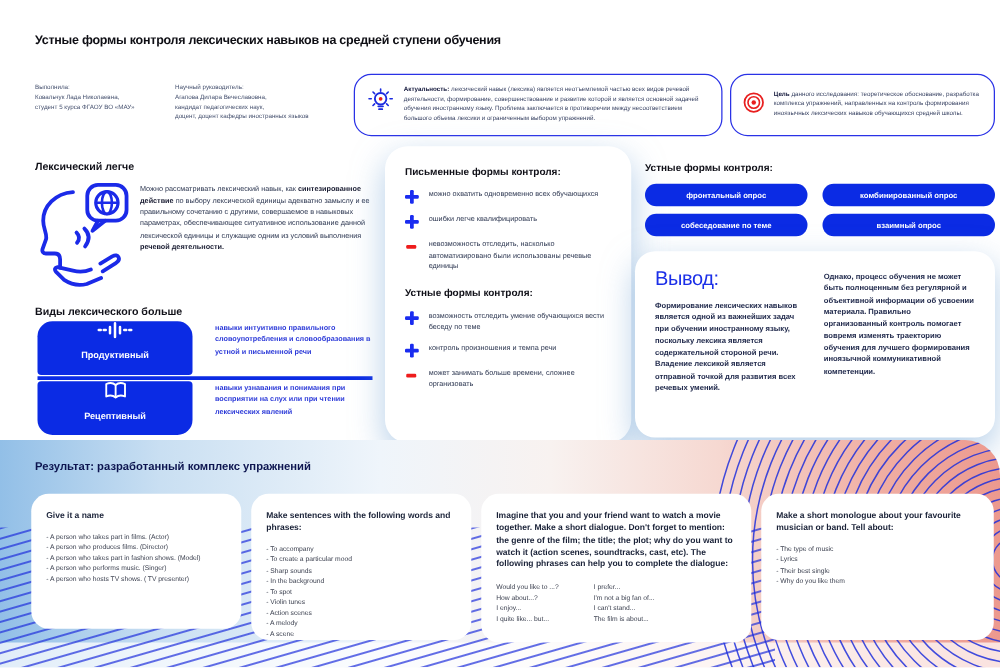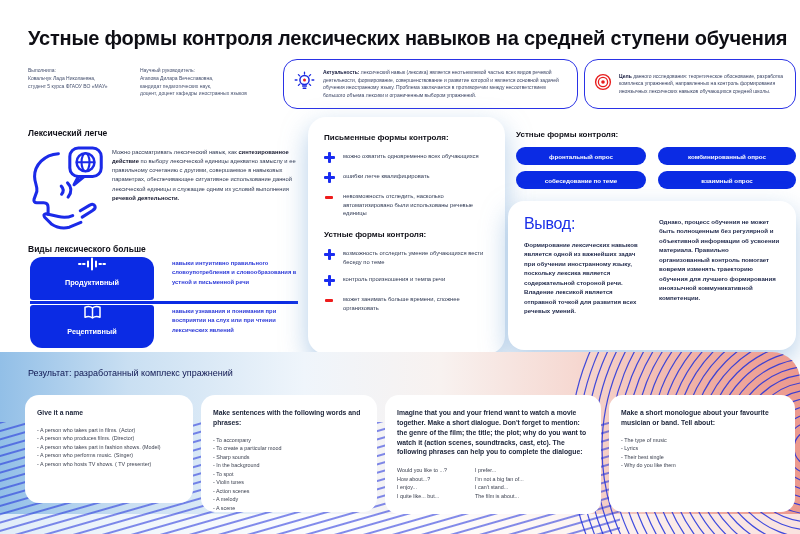--- a/index.html
+++ b/index.html
@@ -1,20 +1,20 @@
 <!DOCTYPE html>
 <html><head>
 <meta charset="utf-8">
 <style>
   * { margin:0; padding:0; box-sizing:border-box; }
   html,body { width:800px; height:534px; }
   body { font-family:"Liberation Sans", sans-serif; background:#fff; }
   .poster { position:relative; width:800px; height:534px; background:#fff; overflow:hidden; }
 
-  .title { position:absolute; left:28px; top:27px; font-size:20px; font-weight:800; color:#0e0e14; letter-spacing:-0.2px; }
+  .title { position:absolute; left:28px; top:27px; font-size:10px; font-weight:800; color:#0e0e14; letter-spacing:-0.2px; }
 
   .tinyblock { position:absolute; font-size:5px; line-height:1.55; color:#45506e; }
   .tinyblock .lbl { display:block; }
   .author { left:28px; top:67px; width:108px; }
   .supervisor { left:140px; top:67px; width:140px; }
 
   .hbox { position:absolute; border:1.5px solid #2a32e6; border-radius:14px; display:flex; align-items:center; gap:7px; padding:5px 10px 5px 9px; background:#fff; }
   .relevance-box { left:283px; top:59px; width:295px; height:50px; }
   .goal-box { left:584px; top:59px; width:212px; height:50px; }
   .hbox .txt { font-size:5px; line-height:1.5; color:#3a4464; text-align:left; }
@@ -59,21 +59,21 @@
   .conclusion-card .colL, .conclusion-card .colR { width:50%; }
   .conc-heading { font-size:16px; font-weight:400; color:#1b2fe8; margin-bottom:7px; letter-spacing:-0.3px; }
   .conc-text { font-size:6.1px; font-weight:700; line-height:1.55; color:#232c4e; }
   .conclusion-card .colR .conc-text { padding-top:2px; }
 
   .band { position:absolute; left:0; top:352px; width:800px; height:182px; border-top-right-radius:28px; overflow:hidden;
     background:linear-gradient(90deg,#92bfe7 0%,#c9dff2 16%,#eff5fb 38%,#f8f2f0 55%,#f6d8d1 72%,#f0ae a3 88%,#ec998e 100%);
     background:linear-gradient(90deg,#92bfe7 0%,#c9dff2 16%,#eff5fb 38%,#f8f2f0 55%,#f6d8d1 72%,#f0aea3 88%,#ec998e 100%); }
   .band-white-strip { position:absolute; left:0; right:0; bottom:0; height:20px; background:rgba(255,255,255,.72); }
   .band-pattern { position:absolute; left:0; top:0; }
-  .result-heading { position:absolute; left:28px; top:16px; font-size:9px; font-weight:400; color:#0d1550; }
+  .result-heading { position:absolute; left:28px; top:16px; font-size:9px; font-weight:700; color:#0d1550; }
   .ex-card { position:absolute; top:43px; background:#fff; border-radius:14px; padding:13px 12px; }
   .ex-card.c1 { left:25px;  width:168px; height:108px; }
   .ex-card.c2 { left:201px; width:176px; height:117px; }
   .ex-card.c3 { left:385px; width:216px; height:119px; }
   .ex-card.c4 { left:609px; width:186px; height:117px; }
   .ex-title { font-size:6.8px; font-weight:800; color:#1a2238; line-height:1.45; margin-bottom:8px; }
   .ex-item { font-size:5.4px; line-height:1.58; color:#3a3f4e; }
   .ex-cols { display:flex; gap:28px; margin-top:9px; }
 </style>
 </head>

